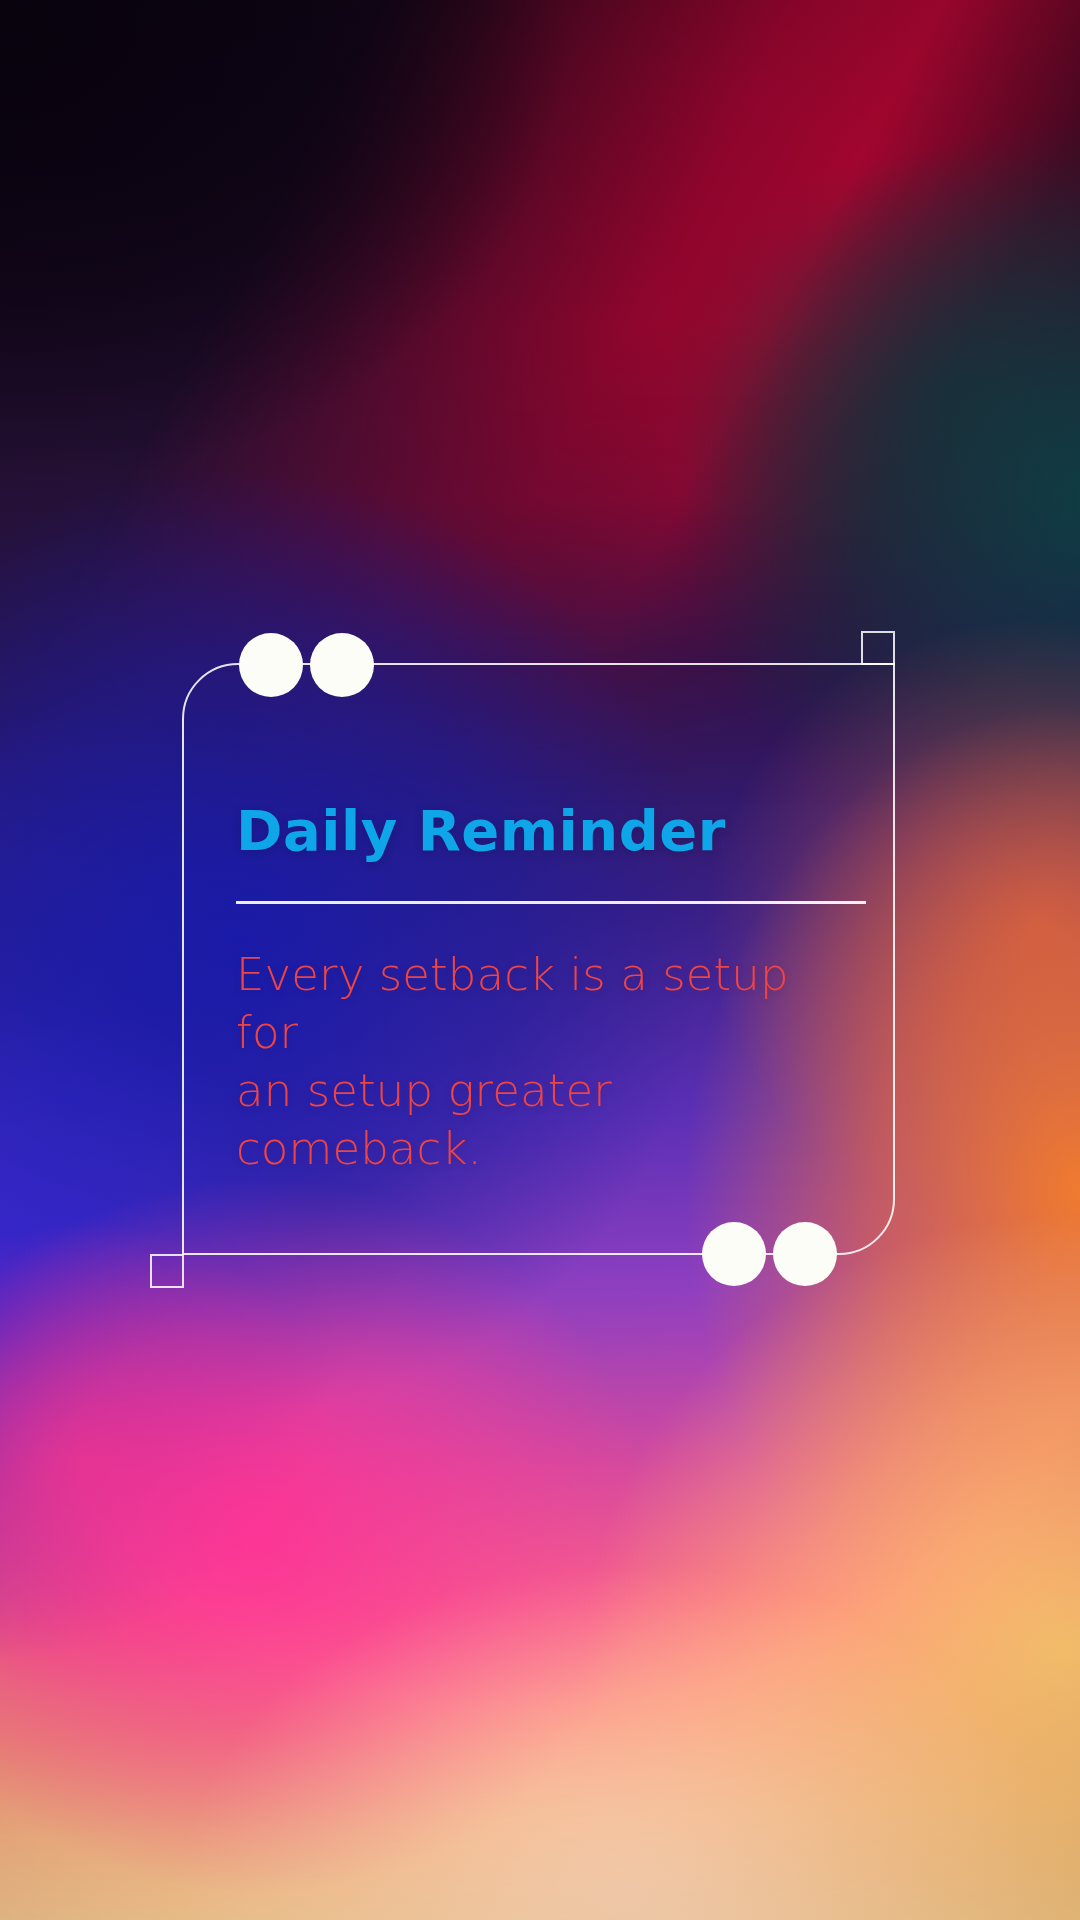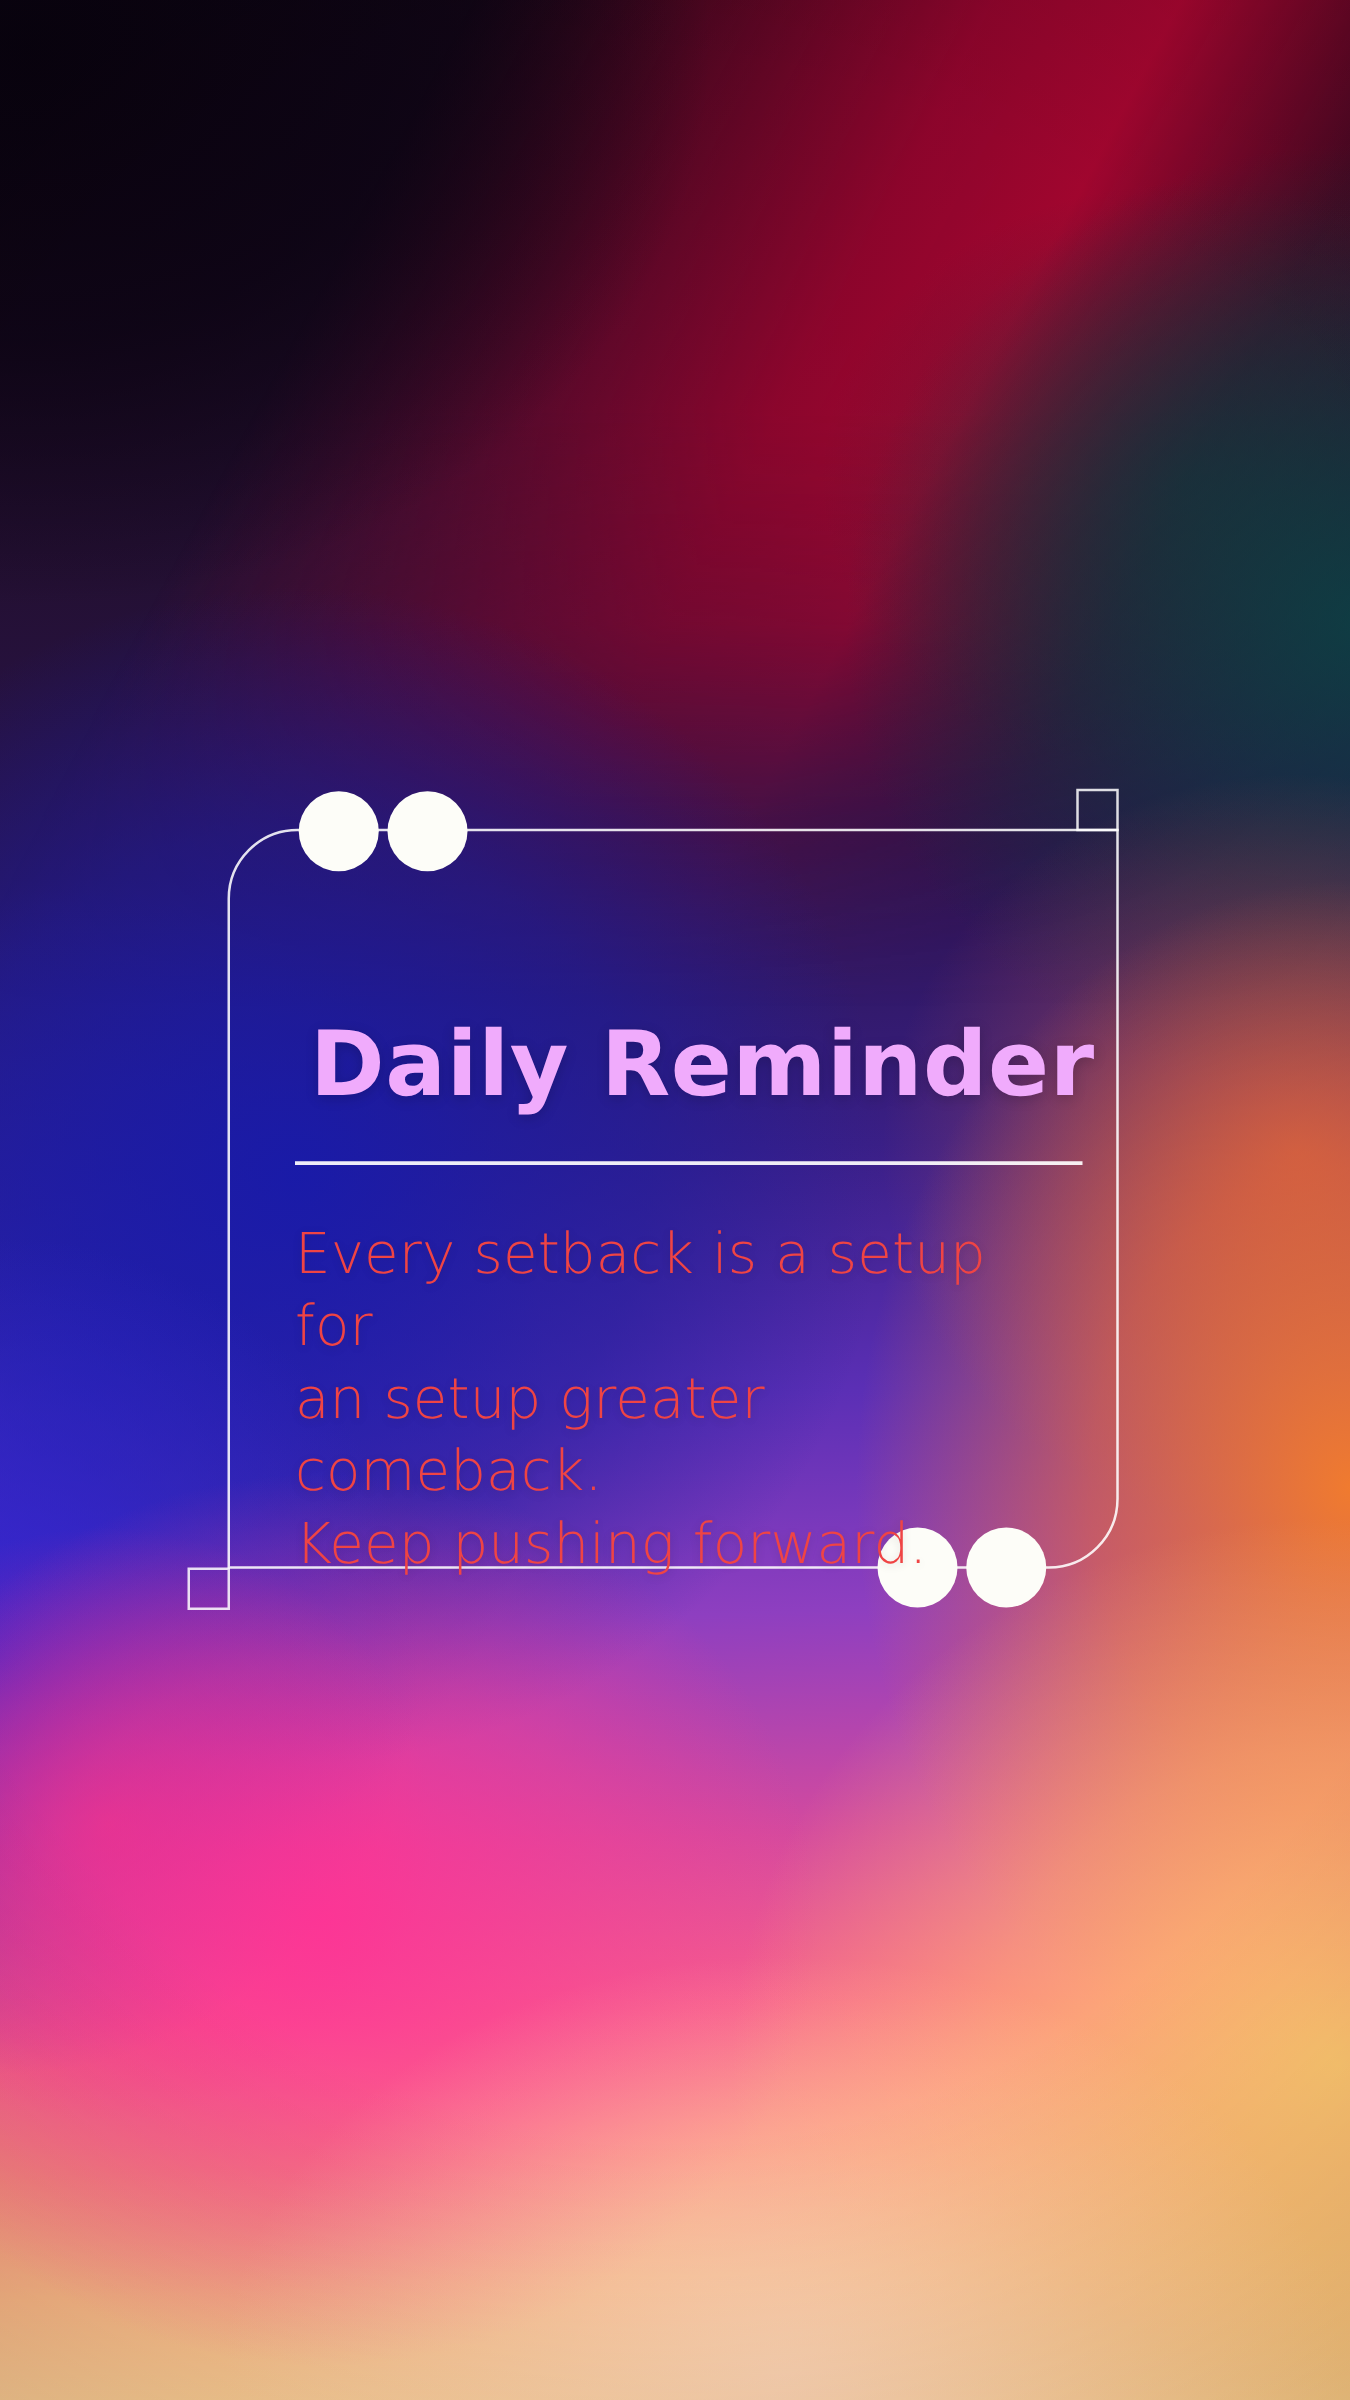--- a/index.html
+++ b/index.html
@@ -171,25 +171,25 @@
 
   
   #card-content {
     position: absolute;
     left: 236px;
     top: 663px;
     width: 624px;
   }
 
   #card-title {
-    margin: 12px;
+    margin: 0;
     padding: 0;
-    color: #f0abfc;
+    color: #0ea5e9;
     font-family: "DejaVu Sans", "Liberation Sans", sans-serif;
-    font-size: 72px;
+    font-size: 56px;
     font-weight: 700;
     letter-spacing: 0.5px;
     line-height: 1;
     padding-top: 140px;
     text-shadow: 0 2px 10px rgba(0,0,0,0.18);
     white-space: nowrap;
   }
 
   #card-divider {
     margin-top: 42px;
@@ -236,16 +236,16 @@
   <div class="dot" id="dot-top-1"></div>
   <div class="dot" id="dot-top-2"></div>
   <div class="dot" id="dot-bottom-1"></div>
   <div class="dot" id="dot-bottom-2"></div>
 
   <div id="card-content">
     <h1 id="card-title">Daily Reminder</h1>
 
     <div id="card-divider"></div>
 
-    <p id="card-body"><span>Every setback is a setup for</span><br><span>an setup greater comeback.</span><br><span>Keep pushing forward.</span></p>
+    <p id="card-body"><span>Every setback is a setup for</span><br><span>an setup greater comeback.</span><br></p>
   </div>
 
 </div>
 
 </body></html>

